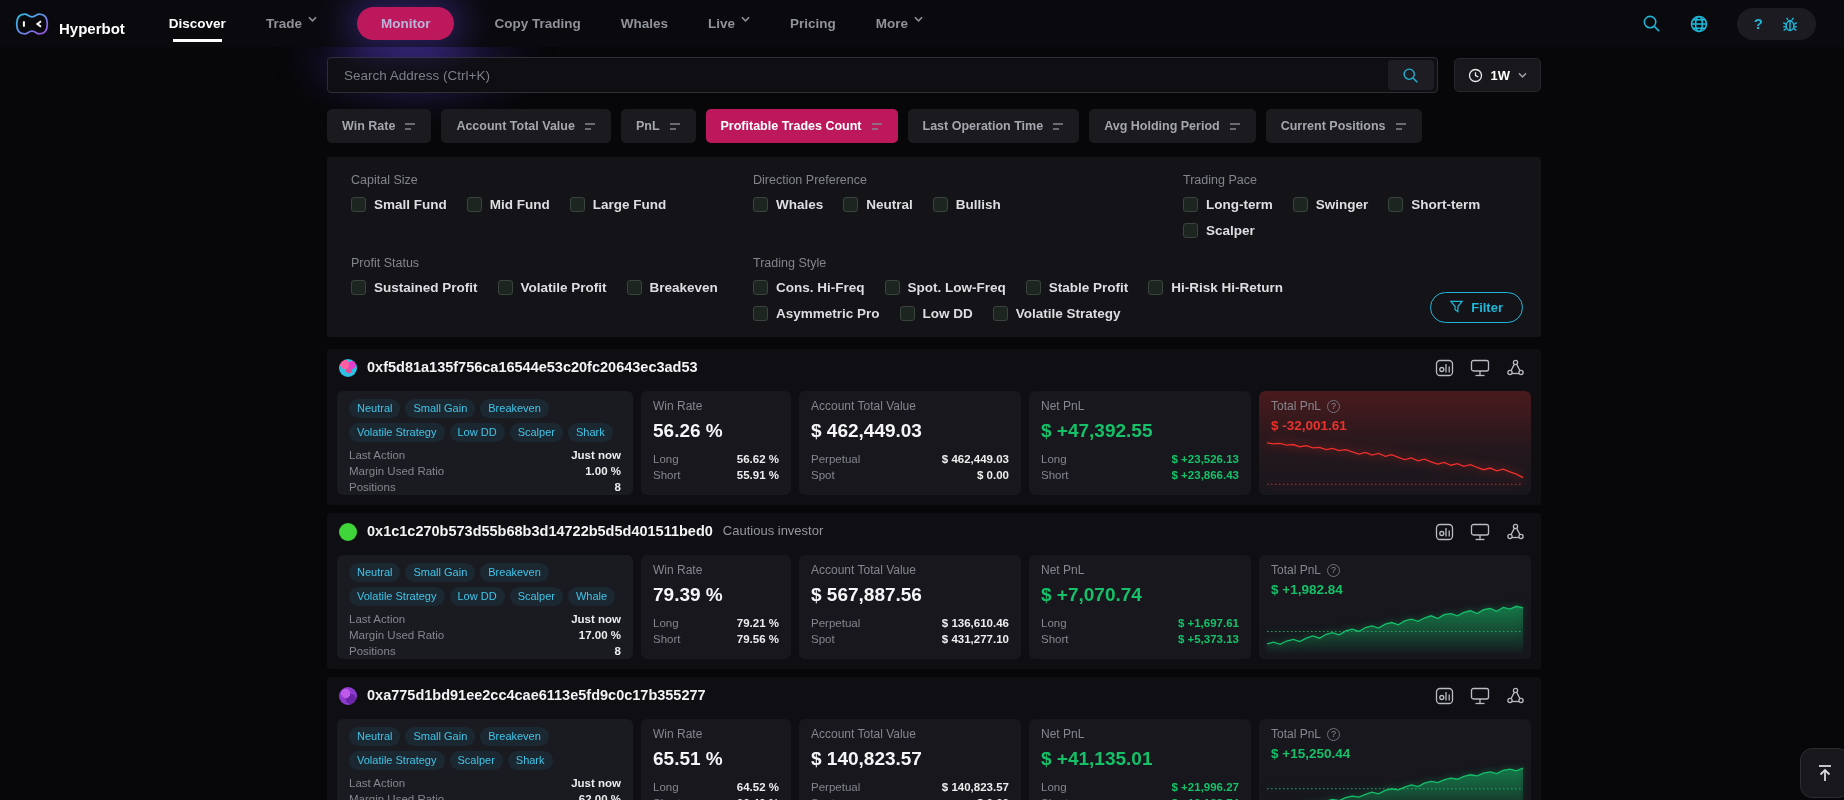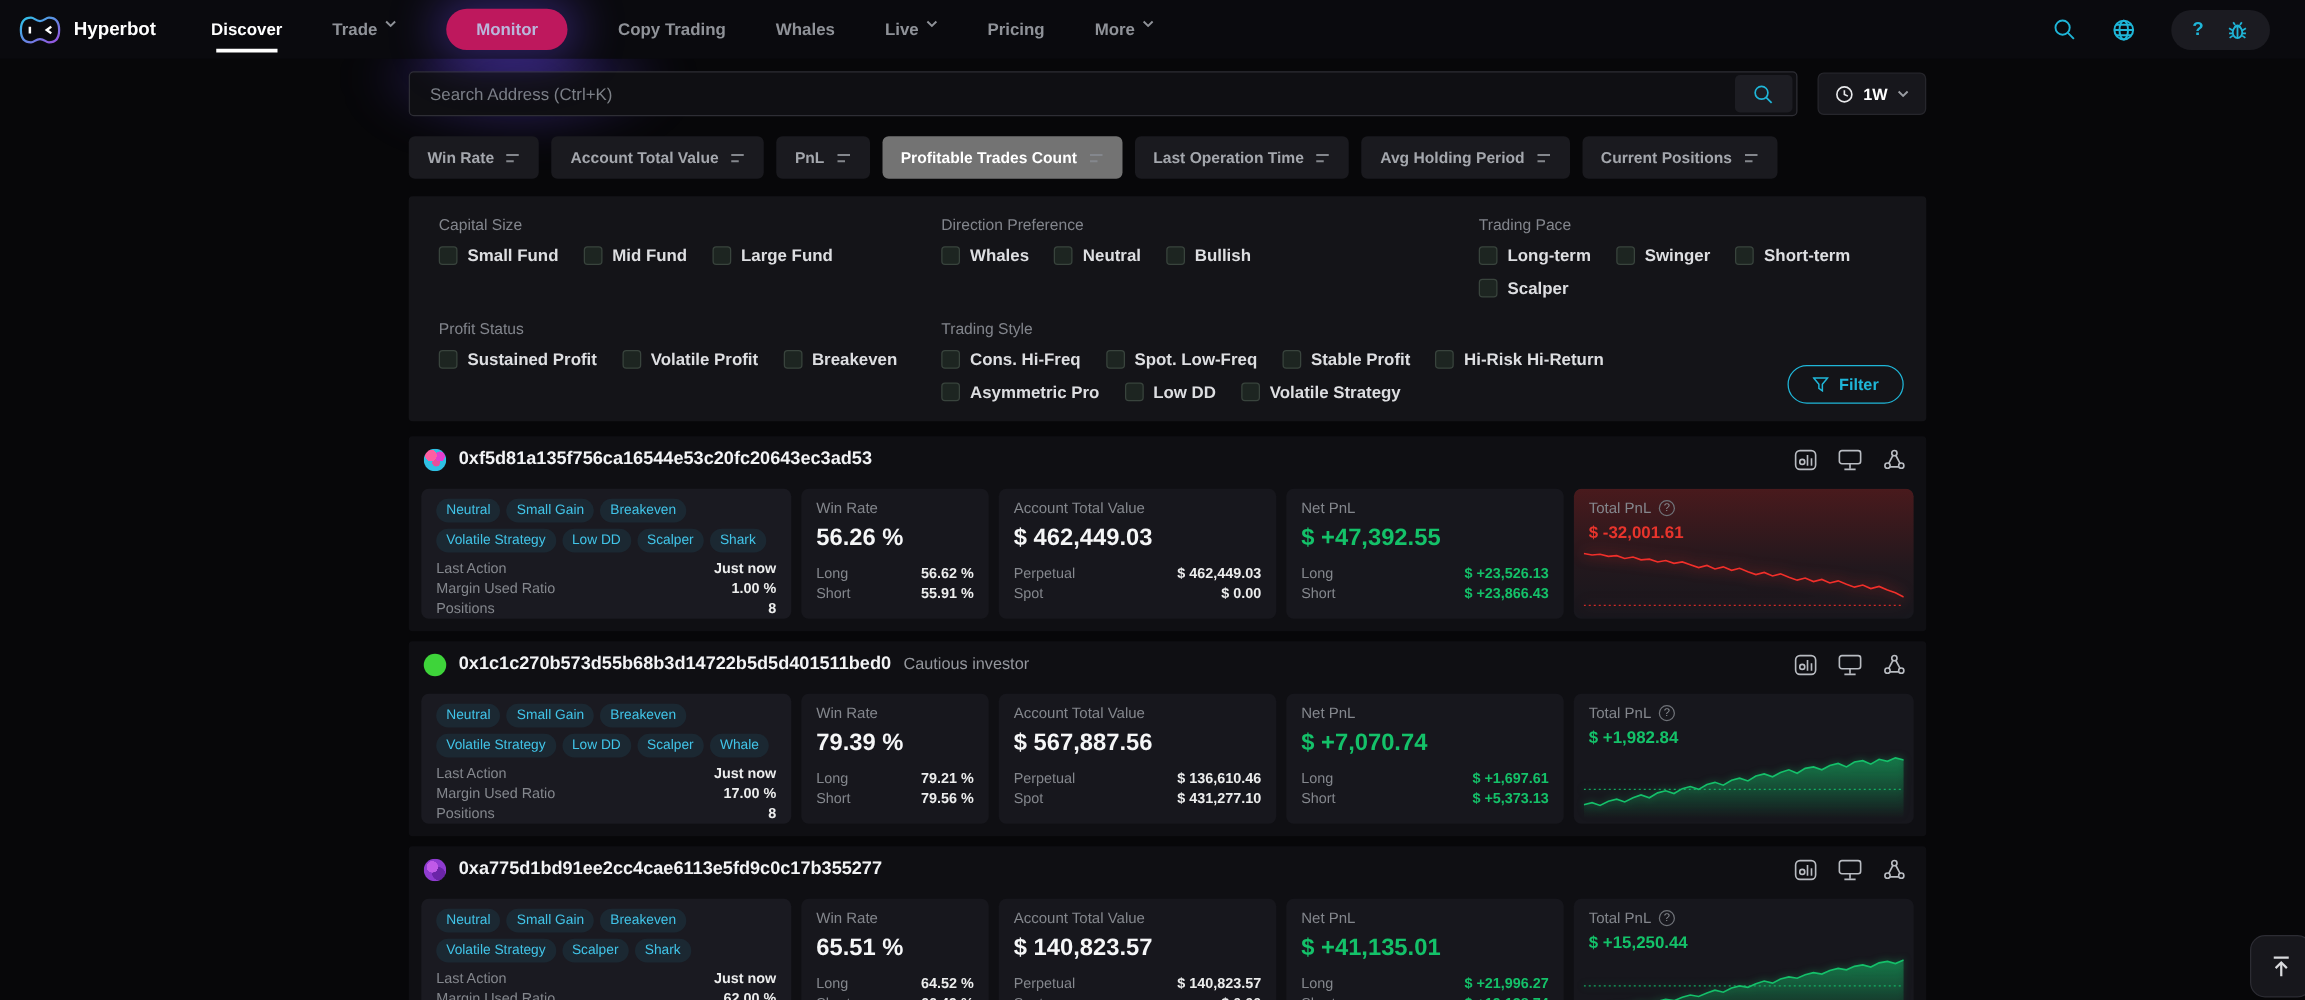--- a/index.html
+++ b/index.html
@@ -3,21 +3,21 @@
 <meta charset="utf-8">
 <style>
   *{box-sizing:border-box}
   html,body{margin:0;padding:0}
   body{width:1844px;height:800px;overflow:hidden;position:relative;background:#070709;
        font-family:"Liberation Sans",sans-serif;color:#e8e9eb;-webkit-font-smoothing:antialiased}
   svg{display:block}
 
   
   .topnav{position:relative;z-index:5;display:flex;align-items:center;height:47px;background:#0a0a0e;padding:0 28px 0 14px}
-  .brand{display:flex;align-items:center;gap:9px;font-size:15px;font-weight:bold;color:#fff;margin-right:44px;cursor:pointer}
+  .brand{display:flex;align-items:flex-end;gap:9px;font-size:15px;font-weight:bold;color:#fff;margin-right:44px;cursor:pointer}
   .nav{display:flex;align-items:center;gap:40px}
   .nav-item{position:relative;display:flex;align-items:flex-start;gap:6px;color:#8f9298;font-size:13.5px;font-weight:bold;cursor:pointer;white-space:nowrap}
   .nav-item.active{color:#fff}
   .nav-item.active::after{content:"";position:absolute;left:4px;right:4px;bottom:-11px;height:3px;background:#fff}
   .nav-item.pill{background:#be185d;color:#bab5da;padding:9px 24px;border-radius:20px;box-shadow:0 0 36px 10px rgba(99,68,230,.38)}
   .chev{width:9px;height:6px;stroke:#8f9298;fill:none;stroke-width:1.7}
   .nav-right{margin-left:auto;display:flex;align-items:center;gap:28px}
   .icon-btn{background:none;border:none;padding:0;cursor:pointer}
   .cyan-ic{stroke:#1fb6d8;fill:none;stroke-width:1.6}
   .help-pill{display:flex;align-items:center;gap:18px;background:#1b1b21;border-radius:17px;padding:7px 17px}
@@ -34,32 +34,32 @@
   .search-box input{flex:1;background:none;border:none;outline:none;color:#cfd1d5;font-size:13.5px;font-family:inherit}
   .search-box input::placeholder{color:#7c8086}
   .search-btn{width:46px;height:30px;background:#1d1d23;border:none;border-radius:4px;display:flex;align-items:center;justify-content:center;cursor:pointer}
   .tf{display:flex;align-items:center;gap:8px;height:34px;padding:0 13px;background:#17171c;border:1px solid #26262c;border-radius:5px;
       color:#fff;font-weight:bold;font-size:13px;font-family:inherit;cursor:pointer}
   .tf .chev{stroke:#9a9da3}
 
   .tabs{display:flex;gap:10px;margin-top:16px}
   .tab{display:flex;align-items:center;gap:9px;height:34px;padding:0 15px;background:#1a1a1f;border:none;border-radius:5px;
        color:#a4a7ad;font-size:12.5px;font-weight:bold;font-family:inherit;cursor:pointer;white-space:nowrap}
-  .tab.active{color:#fff;background:#737373}
+  .tab.active{color:#fff;background:#be185d}
   .sort-ic{width:12px;height:9px;stroke:#84878d;stroke-width:1.5}
 
   
   .filter-panel{position:relative;margin-top:14px;background:#141418;border-radius:3px;padding:16px 24px 16px;
                 display:grid;grid-template-columns:402px 430px 1fr;row-gap:18px}
   .g-style{grid-column:2 / span 2;padding-right:130px}
   .ftitle{color:#82858c;font-size:12.5px;margin-bottom:10px}
   .fopts{display:flex;flex-wrap:wrap;column-gap:20px;row-gap:11px}
   .opt{display:flex;align-items:center;gap:8px;color:#dddee1;font-size:13.5px;font-weight:bold;cursor:pointer;white-space:nowrap}
   .cb{width:15px;height:15px;background:#1d2521;border:1px solid #39443d;border-radius:3px;flex:none}
-  .filter-btn{position:absolute;right:18px;bottom:14px;display:flex;align-items:center;gap:8px;background:none;
+  .filter-btn{position:absolute;right:18px;bottom:14px;display:flex;gap:8px;background:none;
               border:1px solid #1fb6d8;border-radius:16px;color:#1fb6d8;font-size:13px;font-weight:bold;
               padding:7px 19px;font-family:inherit;cursor:pointer}
 
   
   .cards{margin-top:12px}
   .card{background:#0f0f13;border-radius:3px;padding:8px 10px 10px;margin-bottom:8px}
   .card-head{display:flex;align-items:flex-start;gap:10px;height:24px;margin:2px 2px 8px}
   .avatar{width:18px;height:18px;border-radius:50%;flex:none}
   [data-avatar="pink-cyan"]{background:
       radial-gradient(circle at 32% 30%,#ff5fa2 0 26%,transparent 27%),

